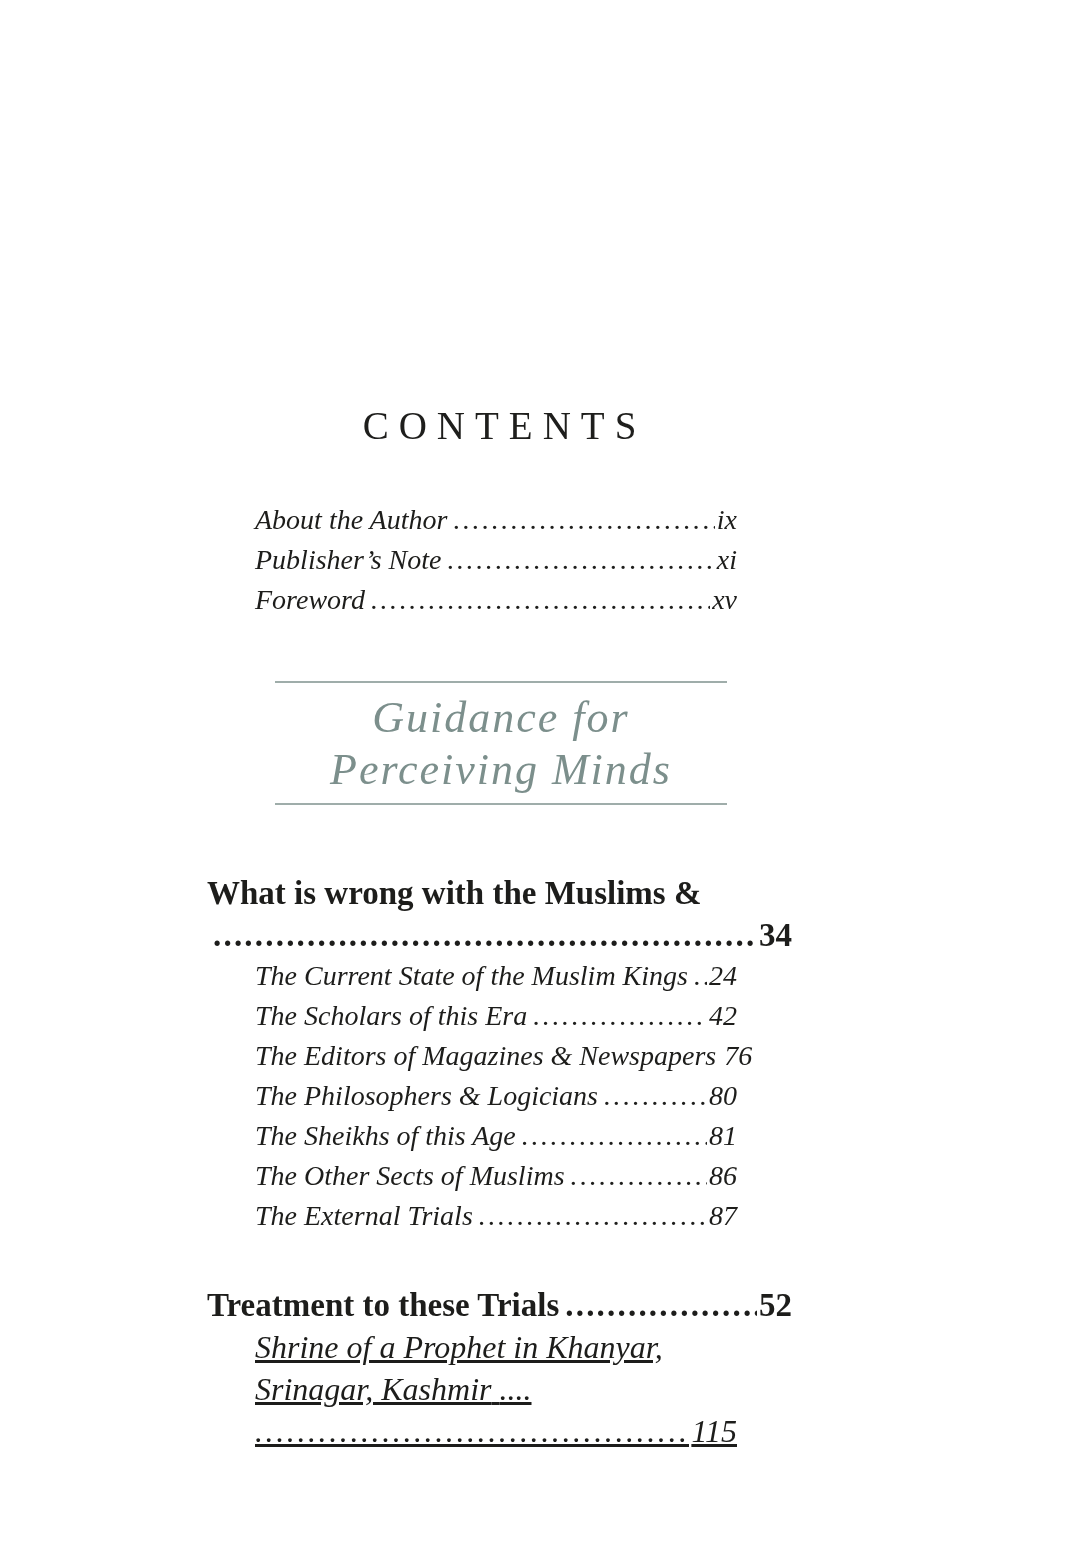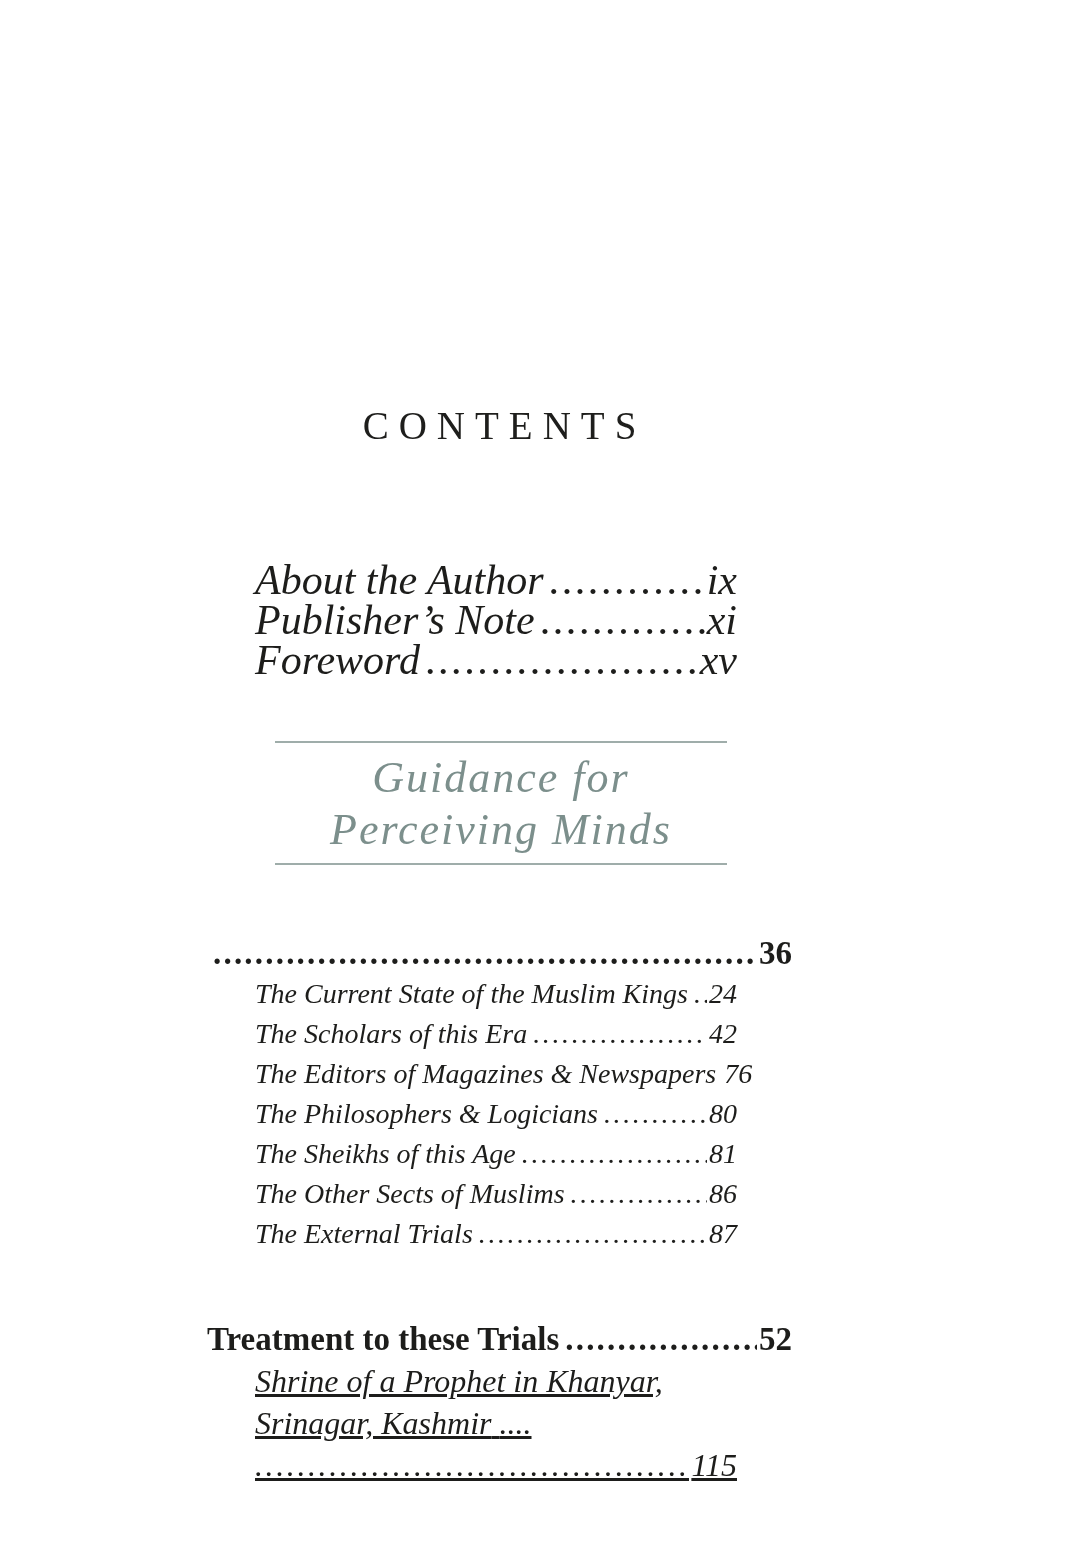--- a/index.html
+++ b/index.html
@@ -34,24 +34,24 @@
     overflow: hidden;
     white-space: nowrap;
     letter-spacing: 2.6px;
     margin-left: 6px;
     min-width: 0;
   }
   .pg { white-space: nowrap; margin-left: 2px; }
 
   
   .front-matter {
-    margin-top: 112px;
+    margin-top: 52px;
     padding: 0 55px 0 48px;
     font-style: italic;
-    font-size: 42px;
+    font-size: 28px;
     line-height: 40px;
   }
 
   
   .section-banner {
     margin: 61px 65px 0 68px;
     border-top: 2px solid var(--rule, #9fadaa);
     border-bottom: 2px solid var(--rule, #9fadaa);
     padding: 9px 0 7px 0;
     text-align: center;
@@ -69,21 +69,21 @@
     font-size: 33px;
     line-height: 42px;
   }
   .chapter-row .dots { letter-spacing: 2.2px; }
   .sub-entries {
     font-style: italic;
     font-size: 28px;
     line-height: 40px;
     margin: 0 55px 0 48px;
   }
-  .treatment-row { margin-top: 64px; justify-content: flex-end; }
+  .treatment-row { margin-top: 48px; justify-content: flex-end; }
   .shrine-line {
     font-style: italic;
     font-size: 32px;
     line-height: 42px;
     margin: 0 55px 0 48px;
     text-decoration: underline;
   }
   .shrine-line .frag { white-space: nowrap; }
 </style>
 </head>
@@ -110,23 +110,26 @@
       <span class="pg">xv</span>
     </div>
   </div>
 
   <div class="section-banner">
     <span>Guidance for Perceiving Minds</span>
   </div>
 
   <div class="chapter-block">
 
+    <div class="chapter-row">
+      <span class="t">What is wrong with the Muslims &amp;</span>
+    </div>
     <div class="row chapter-row">
       <span class="dots">............................................................................................................................................................................................................................</span>
-      <span class="pg">36</span>
+      <span class="pg">34</span>
     </div>
 
     <div class="sub-entries">
       <div class="row">
         <span class="t">The Current State of the Muslim Kings</span>
         <span class="dots">............................................................................................................................................................................................................................</span>
         <span class="pg">24</span>
       </div>
       <div class="row">
         <span class="t">The Scholars of this Era</span>

